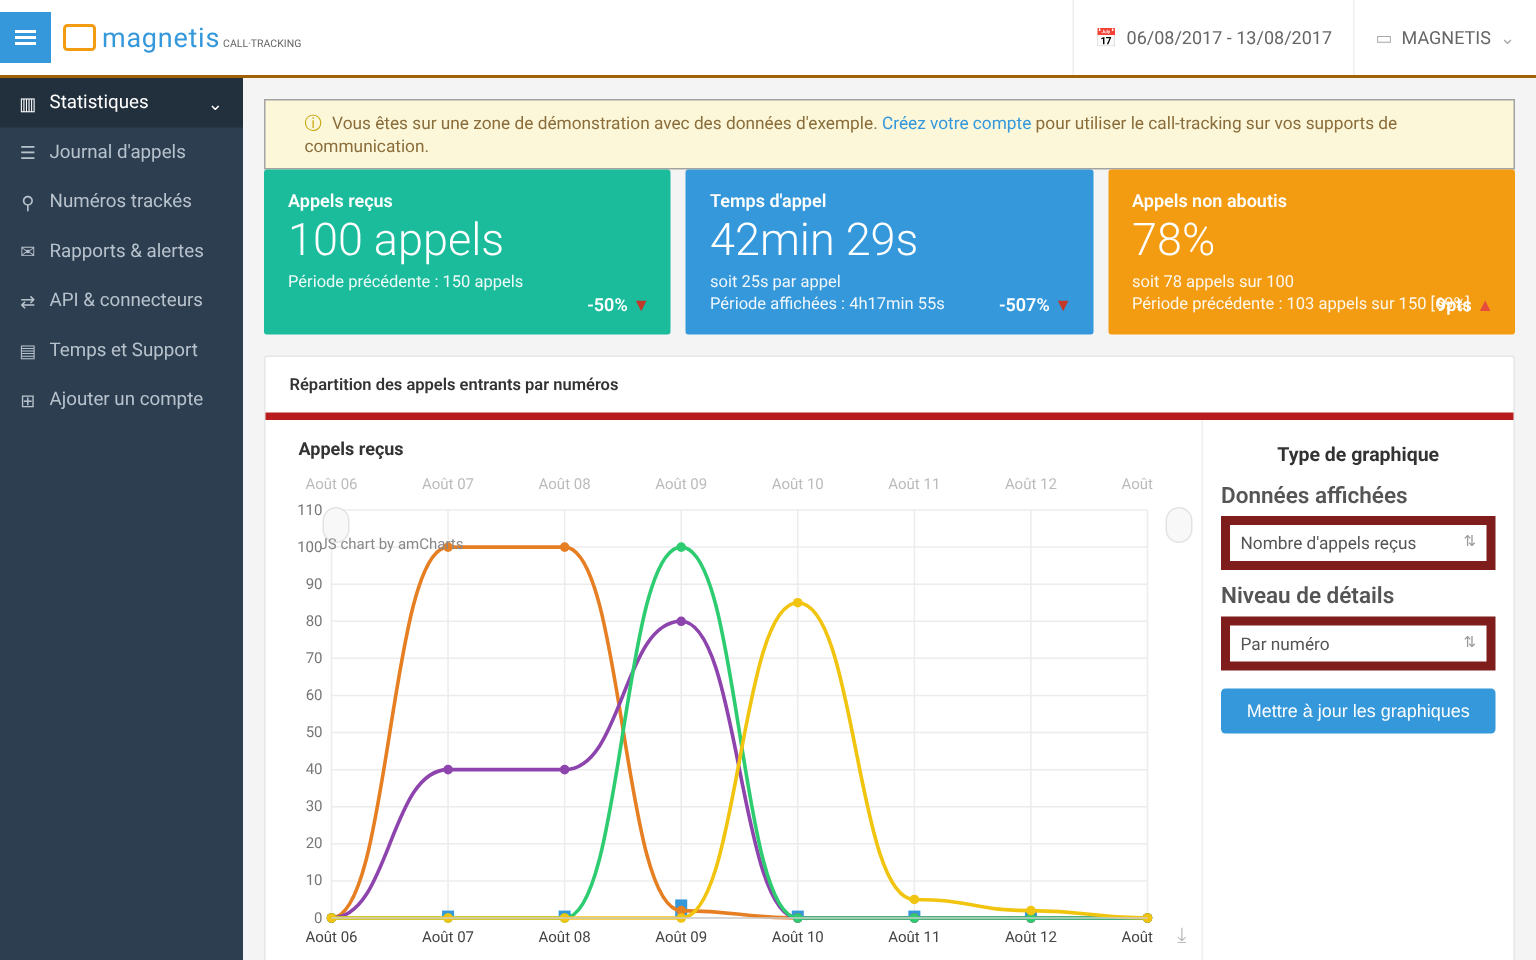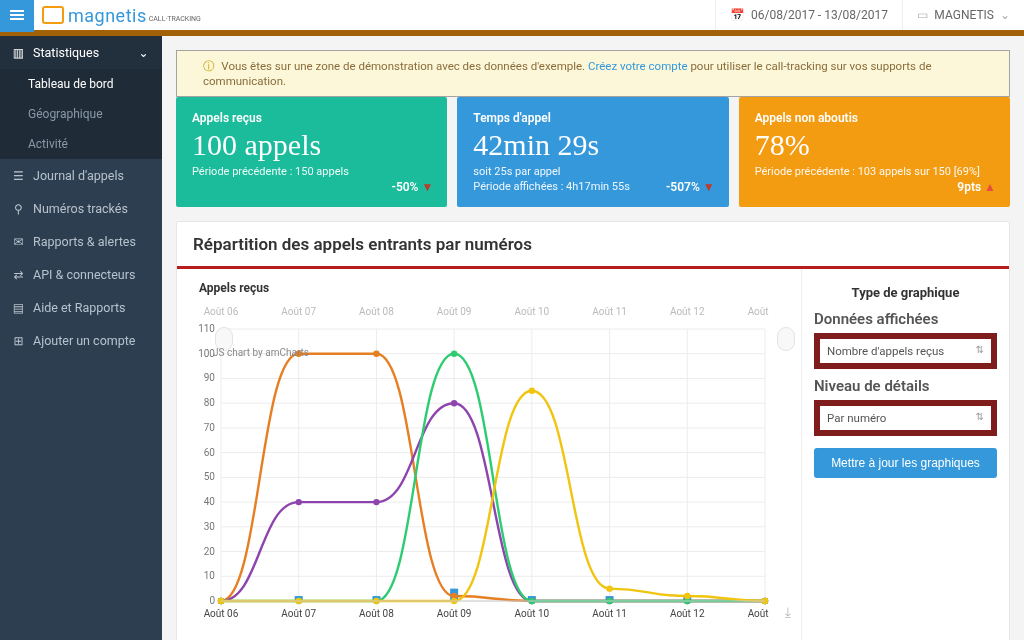--- a/index.html
+++ b/index.html
@@ -1,20 +1,20 @@
 <!DOCTYPE html>
 <html><head>
 <meta charset="utf-8">
 <style>
   * { box-sizing: border-box; margin: 0; padding: 0; }
   html, body { height: 100%; font-family: -apple-system, BlinkMacSystemFont, "Segoe UI", Roboto, "Helvetica Neue", Arial, sans-serif; background:#f4f4f4; }
   body { display:flex; flex-direction:column; width:1024px; height:640px; overflow:hidden; }
 
   
-  .topbar { height:36px; background:#fff; border-bottom:6px solid #a16207; display:flex; align-items:center; justify-content:space-between; font-size:12px; }
+  .topbar { height:52px; background:#fff; border-bottom:2px solid #a16207; display:flex; align-items:center; justify-content:space-between; font-size:12px; }
   .topbar-left { display:flex; align-items:center; gap:8px; }
   .burger { width:34px; height:34px; background:#3498db; display:flex; align-items:center; justify-content:center; cursor:pointer; }
   .burger-lines { width:14px; height:10px; border-top:2px solid #fff; border-bottom:2px solid #fff; position:relative; }
   .burger-lines::after { content:""; position:absolute; top:2px; left:0; right:0; border-top:2px solid #fff; }
   .logo { display:flex; align-items:center; gap:4px; font-size:18px; font-weight:400; color:#3498db; letter-spacing:.5px; }
   .logo-mark { width:22px; height:18px; border:2px solid #f39c12; border-radius:3px; position:relative; background:transparent;}
   .logo-sub { font-size:7px; color:#666; letter-spacing:0; margin-top:8px; margin-left:-2px;}
   .topbar-right { display:flex; height:100%; }
   .tb-seg { border-left:1px solid #eee; display:flex; align-items:center; padding:0 14px; color:#666; gap:6px; cursor:pointer; }
   .tb-seg .icon { font-size:12px; color:#aaa; }
@@ -38,29 +38,29 @@
   .demo-banner .ibadge { color:#c4a000; margin-right:4px; }
   .demo-banner a { color:#3498db; text-decoration:none; }
 
   
   .tiles { display:flex; gap:10px; margin-bottom:14px; }
   .tile { flex:1; color:#fff; padding:14px 16px 12px; border-radius:2px; position:relative; }
   .tile.tA { background:#1abc9c; }
   .tile.tB { background:#3498db; }
   .tile.tC { background:#f39c12; }
   .tile-title { font-size:12px; font-weight:600; margin-bottom:3px; }
-  .tile-big { font-size:30px; font-weight:300; line-height:1.1; margin-bottom:4px;font-family:Liberation Serif, serif; }
+  .tile-big { font-size:30px; font-weight:300; line-height:1.1; margin-bottom:4px; }
   .tile-sm { font-size:11px; opacity:.92; line-height:1.35; }
   .tile-trend { position:absolute; right:14px; bottom:13px; font-size:12px; font-weight:600; color:#fff; }
   .tile-trend .dn { color:#c0392b; }
   .tile-trend .up { color:#e74c3c; }
 
   
   .panel { background:#fff; border:1px solid #e6e6e6; border-radius:2px; padding:0; }
-  .panel-head { padding:12px 16px; font-size:17px; font-weight:600; color:#333; border-bottom:3px solid #b91c1c; }
+  .panel-head { padding:12px 16px; font-size:11px; font-weight:600; color:#333; border-bottom:5px solid #b91c1c; }
 
   .chart-row { display:flex; }
   .chart-area { flex:1; padding:12px 8px 8px 14px; min-width:0; }
   .chart-side { width:208px; border-left:1px solid #eee; padding:12px; font-size:12px; }
   .chart-side h4 { text-align:center; font-size:13px; font-weight:700; color:#333; margin:4px 0 10px; }
   .cs-label { font-size:15px; font-weight:600; color:#555; margin:8px 0 5px; }
   .cs-select { width:100%; border:6px solid #7f1d1d; background:#fff; font-size:11.5px; padding:5px 7px; position:relative; color:#555;}
   .cs-select::after { content:"⇅"; position:absolute; right:7px; top:5px; color:#999; font-size:10px;}
   .cs-btn { display:block; width:100%; text-align:center; background:#3498db; color:#fff; border:none; padding:8px 6px; font-size:12px; margin-top:12px; border-radius:3px; cursor:pointer; }
 
@@ -113,44 +113,39 @@
 <div class="content">
 
   <nav class="sidebar">
     <div class="side-item head">
       <span class="left">
           <span class="side-icon">▥</span>
       <span>Statistiques</span>
         </span>
       <span class="side-icon">⌄</span>
     </div>
-    <div class="side-sub">
-      <div class="sub-item active">Tableau de bord</div>
-      <div class="sub-item">Géographique</div>
-      <div class="sub-item">Activité</div>
-    </div>
     <div class="side-item">
       <span class="side-icon">☰</span>
       <span>Journal d'appels</span>
     </div>
     <div class="side-item">
       <span class="side-icon">⚲</span>
       <span>Numéros trackés</span>
     </div>
     <div class="side-item">
       <span class="side-icon">✉</span>
       <span>Rapports &amp; alertes</span>
     </div>
     <div class="side-item">
       <span class="side-icon">⇄</span>
       <span>API &amp; connecteurs</span>
     </div>
     <div class="side-item">
       <span class="side-icon">▤</span>
-      <span>Aide et Rapports</span>
+      <span>Temps et Support</span>
     </div>
     <div class="side-item">
       <span class="side-icon">⊞</span>
       <span>Ajouter un compte</span>
     </div>
   </nav>
 
   <main class="main">
 
     <div class="demo-banner">
@@ -170,20 +165,21 @@
       <div class="tile tB">
         <div class="tile-title">Temps d'appel</div>
         <div class="tile-big">42min 29s</div>
         <div class="tile-sm">soit 25s par appel</div>
         <div class="tile-sm">Période affichées : 4h17min 55s</div>
         <div class="tile-trend"><span>-507%</span> <span class="dn">▼</span></div>
       </div>
       <div class="tile tC">
         <div class="tile-title">Appels non aboutis</div>
         <div class="tile-big">78%</div>
+        <div class="tile-sm">soit 78 appels sur 100</div>
         <div class="tile-sm">Période précédente : 103 appels sur 150 [69%]</div>
         <div class="tile-trend"><span>9pts</span> <span class="up">▲</span></div>
       </div>
     </div>
 
     <div class="panel">
       <div class="panel-head">Répartition des appels entrants par numéros</div>
       <div class="chart-row">
         <div class="chart-area">
           <div class="chart-title">Appels reçus</div>

